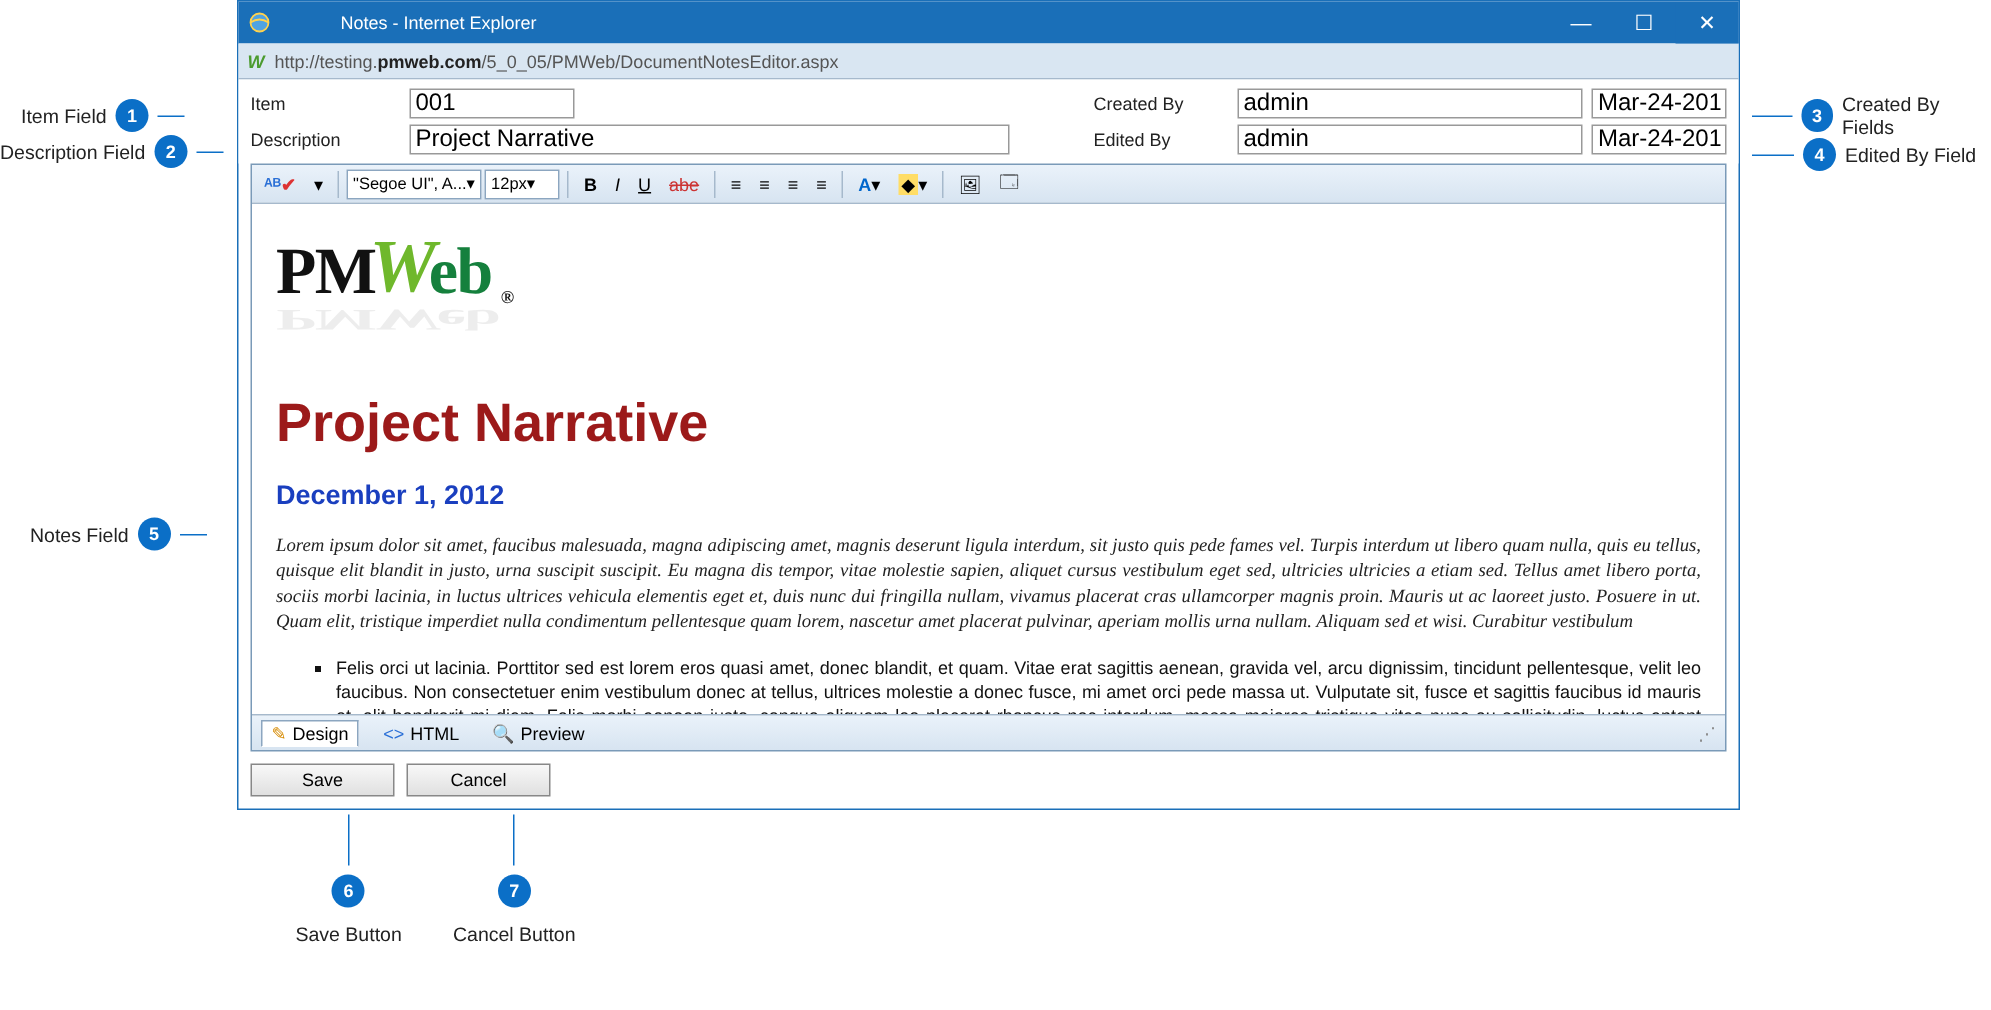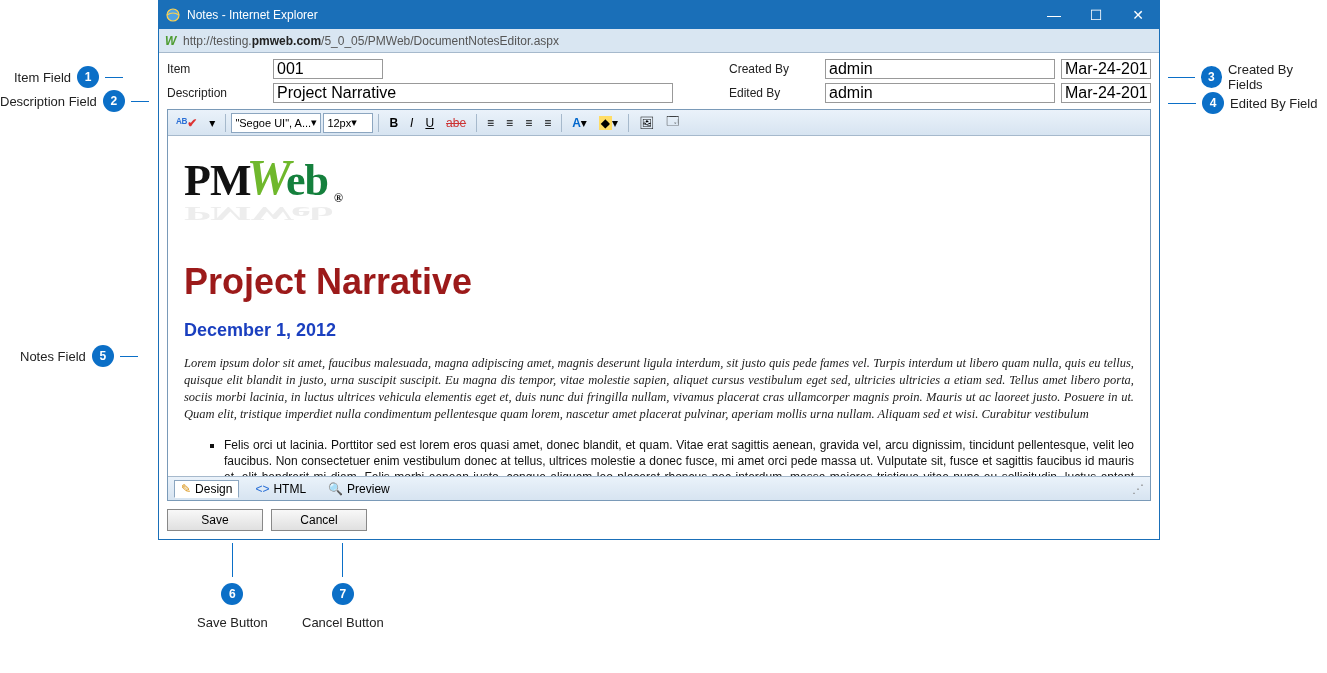--- a/index.html
+++ b/index.html
@@ -21,21 +21,21 @@
   .titlebar {
     background: #1a6fb8;
     color: #fff;
     height: 28px;
     display: flex;
     align-items: center;
     padding-left: 6px;
     font-size: 12px;
   }
   .titlebar .ie-icon { width: 16px; height:16px; margin-right:6px; display:inline-block; }
-  .titlebar .title { flex:1; }
+  .titlebar .title { flex:1;margin-left:40px; }
   .win-btns { display:flex; height:100%; }
   .win-btn { width:42px; display:flex; align-items:center; justify-content:center; color:#fff; font-size:14px; }
   .win-btn.close { background:#1a6fb8; }
   .addressbar {
     background:#d9e6f2;
     border-bottom:1px solid #a6b9cc;
     height:24px;
     display:flex; align-items:center;
     padding:0 6px;
     font-size:12px;

